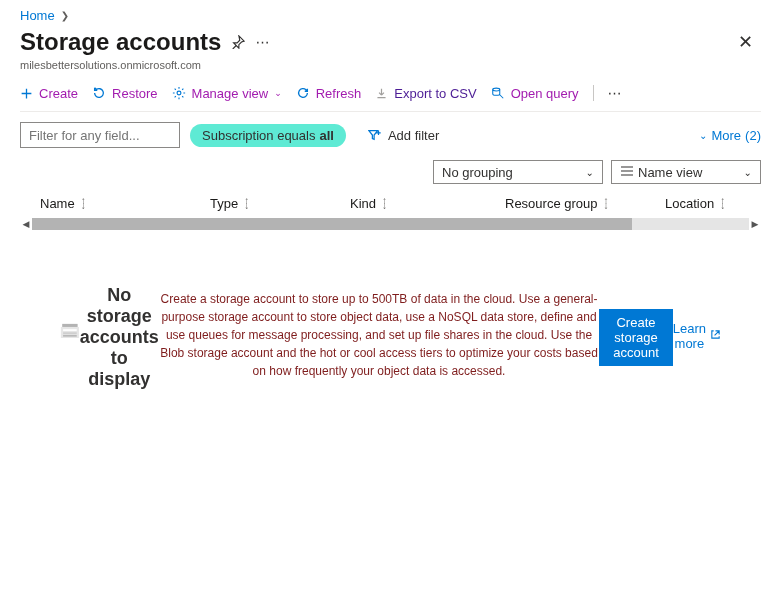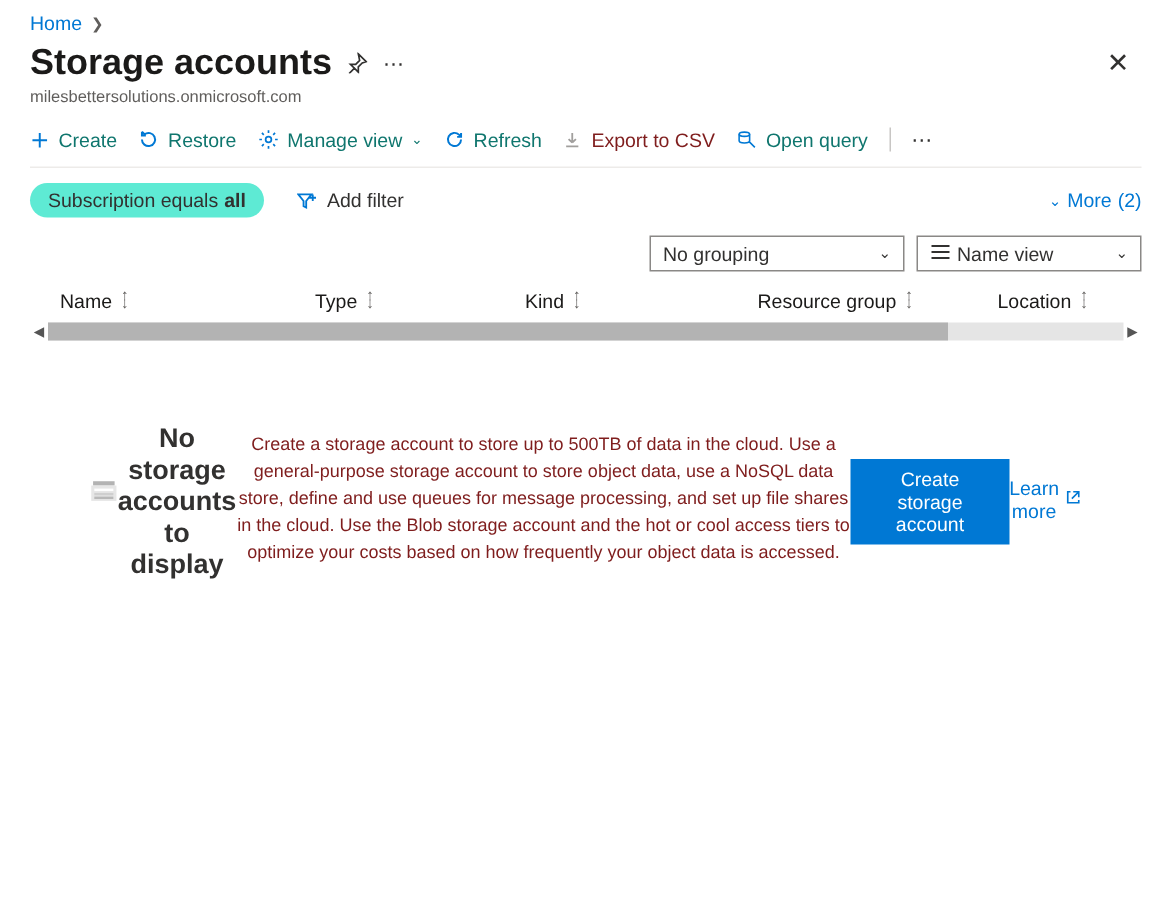--- a/index.html
+++ b/index.html
@@ -8,22 +8,22 @@
   .breadcrumb { display: flex; align-items: center; gap: 6px; color: #0078d4; font-size: 13px; margin-bottom: 4px; }
   .breadcrumb .sep { color: #605e5c; font-size: 10px; }
   .header-row { display: flex; align-items: center; justify-content: space-between; }
   .title-wrap { display: flex; align-items: center; gap: 10px; }
   h1 { font-size: 24px; font-weight: 600; color: #1b1a19; }
   .tenant { font-size: 11px; color: #605e5c; margin-top: 2px; margin-bottom: 14px; }
   .icon-btn { cursor: pointer; display: inline-flex; align-items: center; justify-content: center; color: #323130; }
   .close-x { font-size: 18px; color: #323130; cursor: pointer; padding: 4px 8px; }
 
   .toolbar { display: flex; align-items: center; gap: 14px; font-size: 13px; padding-bottom: 10px; border-bottom: 1px solid #edebe9; }
-  .tb-item { display: inline-flex; align-items: center; gap: 6px; cursor: pointer; color: #0f766e; }
-  .tb-item.disabled { color: #7f1d1d; cursor: default; }
+  .tb-item { display: inline-flex; align-items: center; gap: 6px; cursor: pointer; color: #a21caf; }
+  .tb-item.disabled { color: #4c1d95; cursor: default; }
   .tb-sep { width: 1px; height: 16px; background: #c8c6c4; }
   .tb-icon { color: #0078d4; display: inline-flex; }
   .tb-item.disabled .tb-icon { color: #a19f9d; }
 
   .filter-row { display: flex; align-items: center; gap: 10px; margin-top: 10px; }
   .filter-input { border: 1px solid #8a8886; padding: 4px 8px; font-size: 13px; width: 160px; height: 26px; outline: none; }
   .pill { background: #5eead4; border-radius: 14px; padding: 4px 12px; font-size: 13px; display: inline-flex; align-items: center; gap: 4px; cursor: pointer; color: #323130; }
   .pill b { font-weight: 600; }
   .addfilter { display: inline-flex; align-items: center; gap: 6px; cursor: pointer; padding: 4px 12px; font-size: 13px; color: #323130; }
   .addfilter .tb-icon { color: #0078d4; }
@@ -45,21 +45,21 @@
 
   .hscroll { position: relative; height: 14px; display: flex; align-items: center; margin-top: 0; }
   .hscroll .arrow { width: 12px; font-size: 9px; color: #555; text-align: center; }
   .hscroll .track { flex: 1; height: 12px; background: #e5e5e5; position: relative; }
   .hscroll .thumb { position: absolute; left: 0; top: 0; height: 12px; width: 600px; background: #b3b3b3; }
 
   .empty { margin-top: 40px; display: flex; flex-direction: row; align-items: center; text-align: center; padding: 0 40px; }
   .empty-ill { width: 90px; }
   .empty h2 { font-size: 18px; font-weight: 600; margin-top: 14px; }
   .empty p { font-size: 12px; color: #7f1d1d; margin-top: 8px; line-height: 1.5; }
-  .primary-btn { margin-top: 14px; background: #0078d4; color: #fff; border: none; padding: 6px 30px; font-size: 13px; cursor: pointer; }
+  .primary-btn { margin-top: 14px; background: #0078d4; color: #fff; border: none; padding: 6px 14px; font-size: 13px; cursor: pointer; }
   .learn { margin-top: 10px; color: #0078d4; font-size: 13px; cursor: pointer; display: inline-flex; align-items: center; gap: 4px; }
 </style>
 </head>
 <body>
 
 <div class="page">
   <div class="breadcrumb">
     <a>Home</a>
     <span class="sep">❯</span>
   </div>
@@ -128,20 +128,21 @@
             <path fill="none" stroke="#0078d4" stroke-width="1.2" d="M2 4v5c0 .9 1.8 1.6 4 1.6s4-.7 4-1.6V4M10 10l4 4"></path>
           </svg>
         </span>
       <span>Open query</span>
     </span>
     <span class="tb-sep"></span>
     <span class="icon-btn" style="font-size:14px;">⋯</span>
   </div>
 
   <div class="filter-row">
+    <input class="filter-input" placeholder="Filter for any field..." style="">
     <span class="pill">
       <span>Subscription equals </span>
         <b>all</b>
     </span>
     <span class="addfilter">
       <span class="tb-icon">
           <svg width="14" height="14" viewBox="0 0 16 16">
             <path fill="none" stroke="#0078d4" stroke-width="1.4" d="M1 3h10L7 8v5l-2-1V8zM12 3v5M9.5 5.5h5"></path>
           </svg>
         </span>

